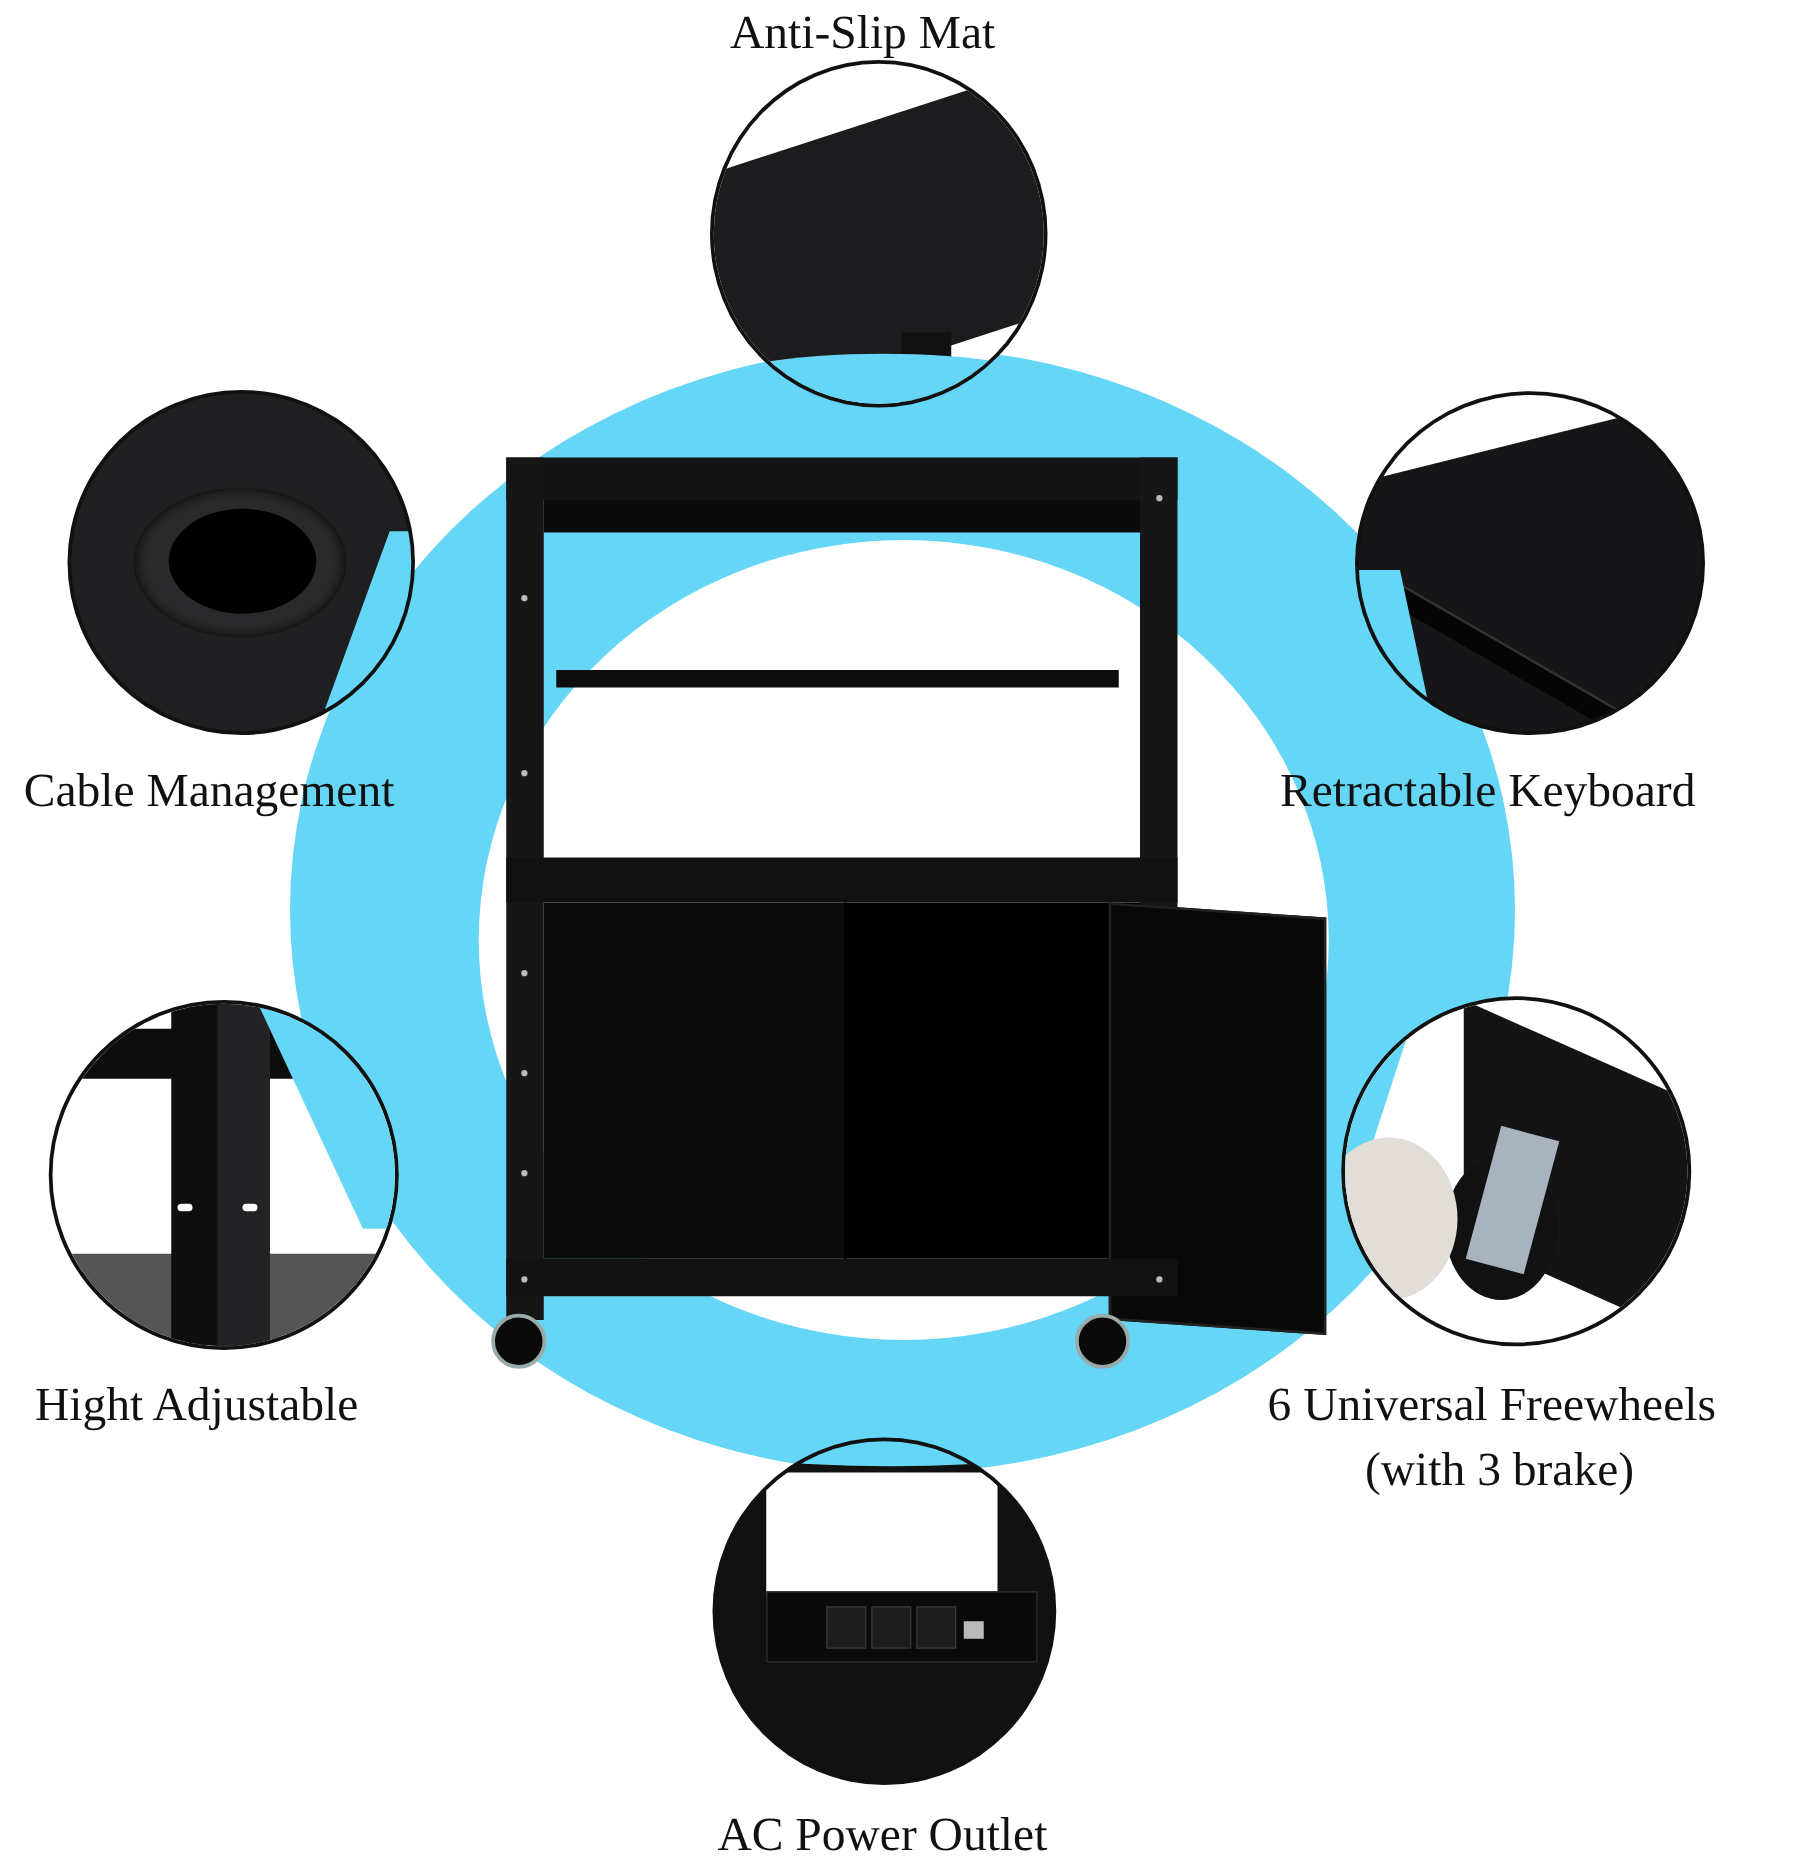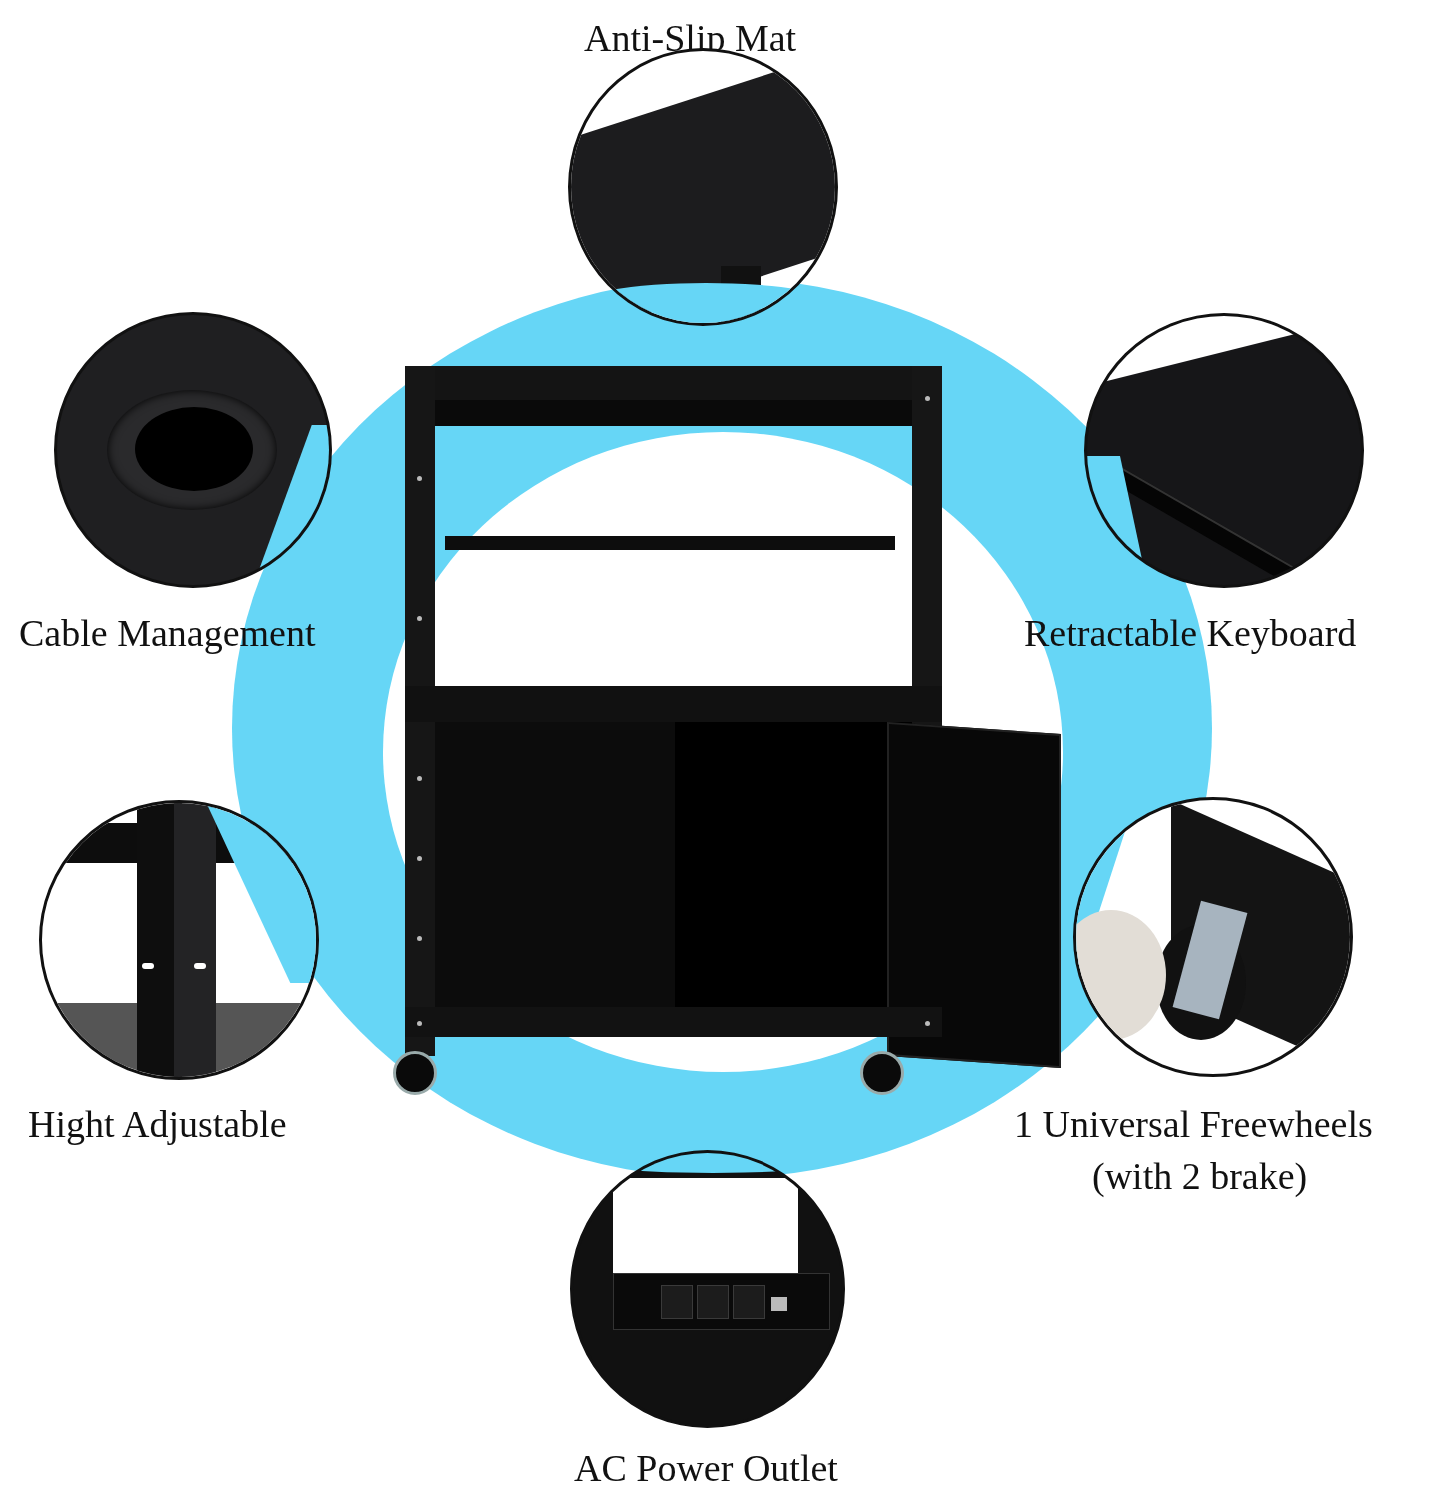--- a/index.html
+++ b/index.html
@@ -82,21 +82,21 @@
   <div class="bolt" style="left:12px;top:110px"></div>
   <div class="bolt" style="left:12px;top:250px"></div>
   <div class="bolt" style="left:12px;top:410px"></div>
   <div class="bolt" style="left:12px;top:490px"></div>
   <div class="bolt" style="left:12px;top:570px"></div>
   <div class="bolt" style="left:12px;top:655px"></div>
   <div class="bolt" style="left:520px;top:30px"></div>
   <div class="bolt" style="left:520px;top:655px"></div>
 </div>
 
-<div class="label" style="left:584px;top:16px">Anti-Slip Mat</div>
+<div class="label" style="left:584px;top:4px">Anti-Slip Mat</div>
 <div class="circle c-mat">
   <div class="slab"></div>
   <div class="leg"></div>
   <div class="blue"></div>
 </div>
 
 <div class="circle c-cable">
   <div class="grom"></div>
   <div class="hole"></div>
   <div class="blue"></div>
@@ -121,22 +121,22 @@
 </div>
 <div class="label" style="left:28px;top:1102px">Hight Adjustable</div>
 
 <div class="circle c-wheel">
   <div class="blue"></div>
   <div class="body"></div>
   <div class="wheel"></div>
   <div class="bracket"></div>
   <div class="shoe"></div>
 </div>
-<div class="label" style="left:1014px;top:1102px">1 Universal Freewheels</div>
-<div class="label" style="left:1092px;top:1154px">(with 2 brake)</div>
+<div class="label" style="left:1014px;top:1102px">6 Universal Freewheels</div>
+<div class="label" style="left:1092px;top:1154px">(with 3 brake)</div>
 
 <div class="circle c-out">
   <div class="blue"></div>
   <div class="win"></div>
   <div class="strip"></div>
   <div class="socket" style="left:88px"></div>
   <div class="socket" style="left:124px"></div>
   <div class="socket" style="left:160px"></div>
   <div class="usb"></div>
 </div>

